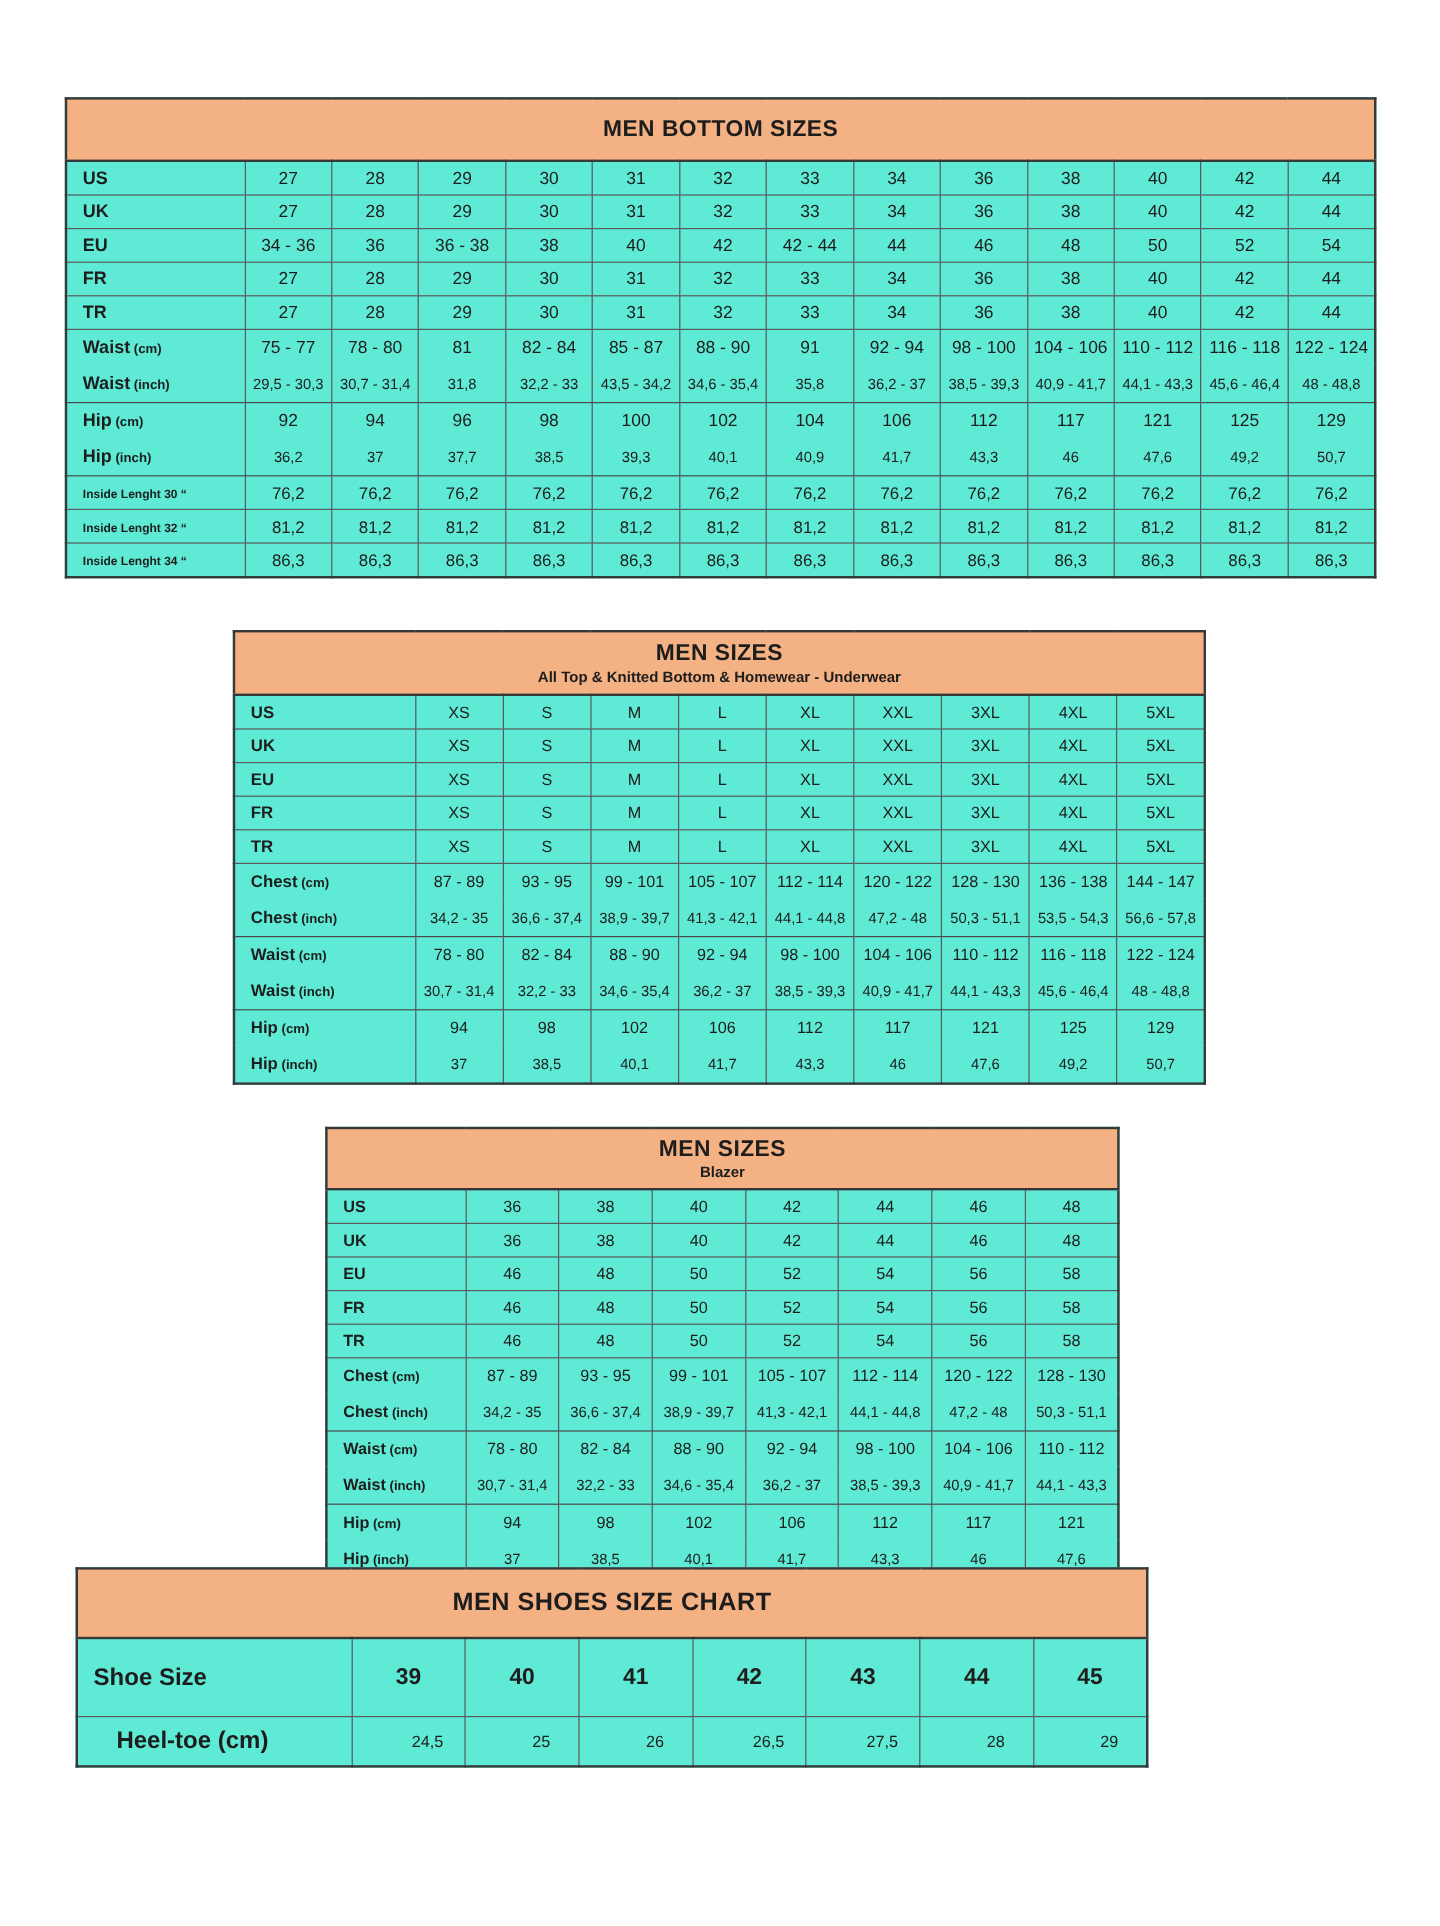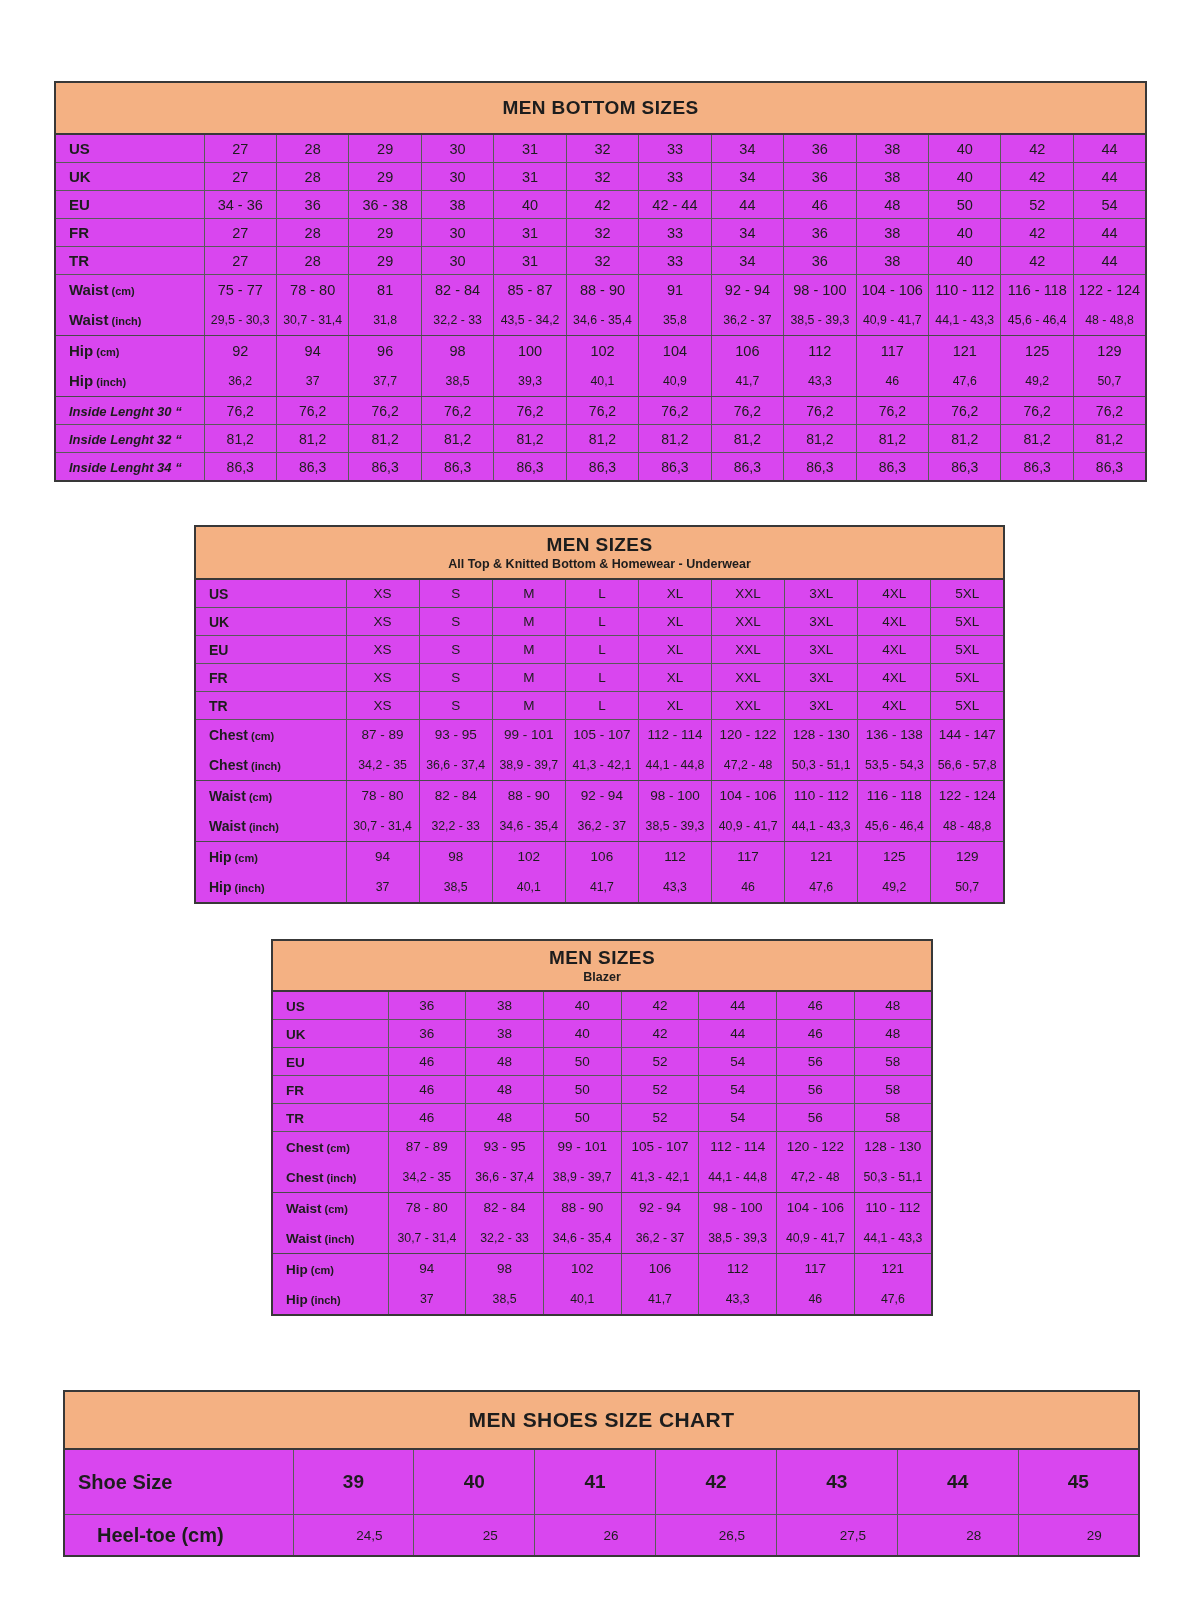--- a/index.html
+++ b/index.html
@@ -7,21 +7,21 @@
     width: 1200px; height: 1605px;
     position: relative;
     background: var(--bg, #ffffff);
     color: var(--text, #1d1d1d);
     font-family: "Liberation Sans", sans-serif;
   }
   table {
     position: absolute;
     border-collapse: collapse;
     table-layout: fixed;
-    background: #d946ef;
+    background: #5eead4;
     border: 2px solid var(--frame, #383838);
   }
   td, th { border: 1px solid var(--grid, #5a5a5a); padding: 0; text-align: center; vertical-align: middle; }
 
   .band {
     background: var(--band, #F4B183);
     border-bottom: 2px solid var(--frame, #383838);
   }
   .band-title { font-size: 19px; font-weight: bold; letter-spacing: 0.4px; }
   .band-sub   { font-size: 12.5px; font-weight: bold; margin-top: 1px; }
@@ -40,21 +40,21 @@
   .k-bottom td { border-top: none; border-bottom: 1.5px solid #4a4a4a; }
   .k-bottom .v { font-size: 12.3px; }
 
   
   .t1 { left: 54px;  top: 81px;   width: 1093px; }
   .t1 col.label-col { width: 149px; }
   .t1 .band { height: 50px; }
   .t1 .k-size td, .t1 .k-inside td { height: 27px; }
   .t1 .k-top td { height: 29px; }
   .t1 .k-bottom td { height: 31px; }
-  .t1 .k-inside .lname { font-size: 13px; font-style: italic; }
+  .t1 .k-inside .lname { font-size: 10px; }
   .t1 .k-inside .v { font-size: 14px; }
 
   
   .t2 { left: 194px; top: 525px;  width: 811px; }
   .t2 col.label-col { width: 151px; }
   .t2 .band { height: 51px; }
   .t2 .k-size td { height: 27px; }
   .t2 .k-top td { height: 29px; }
   .t2 .k-bottom td { height: 31px; }
   .t2 .v { font-size: 13.5px; }
@@ -66,21 +66,21 @@
   .t3 col.label-col { width: 116px; }
   .t3 .band { height: 49px; }
   .t3 .k-size td { height: 27px; }
   .t3 .k-top td { height: 29px; }
   .t3 .k-bottom td { height: 31px; }
   .t3 .v { font-size: 13.5px; }
   .t3 .k-bottom .v { font-size: 12.3px; }
   .t3 .lname { font-size: 13.5px; }
 
   
-  .t4 { left: 63px;  top: 1390px; width: 1077px; }
+  .t4 { left: 63px;  top: 1306px; width: 894px; }
   .t4 col.label-col { width: 229px; }
   .t4 .band { height: 56px; }
   .t4 .band-title { font-size: 21px; }
   .t4 .k-shoe td { height: 64px; }
   .t4 .k-heel td { height: 40px; padding-left: 32px; }
   .t4 .k-shoe .v { font-size: 19px; font-weight: bold; }
   .t4 .k-heel .v { font-size: 13.5px; }
   .t4 .lname { font-size: 20px; }
 </style>
 </head>

